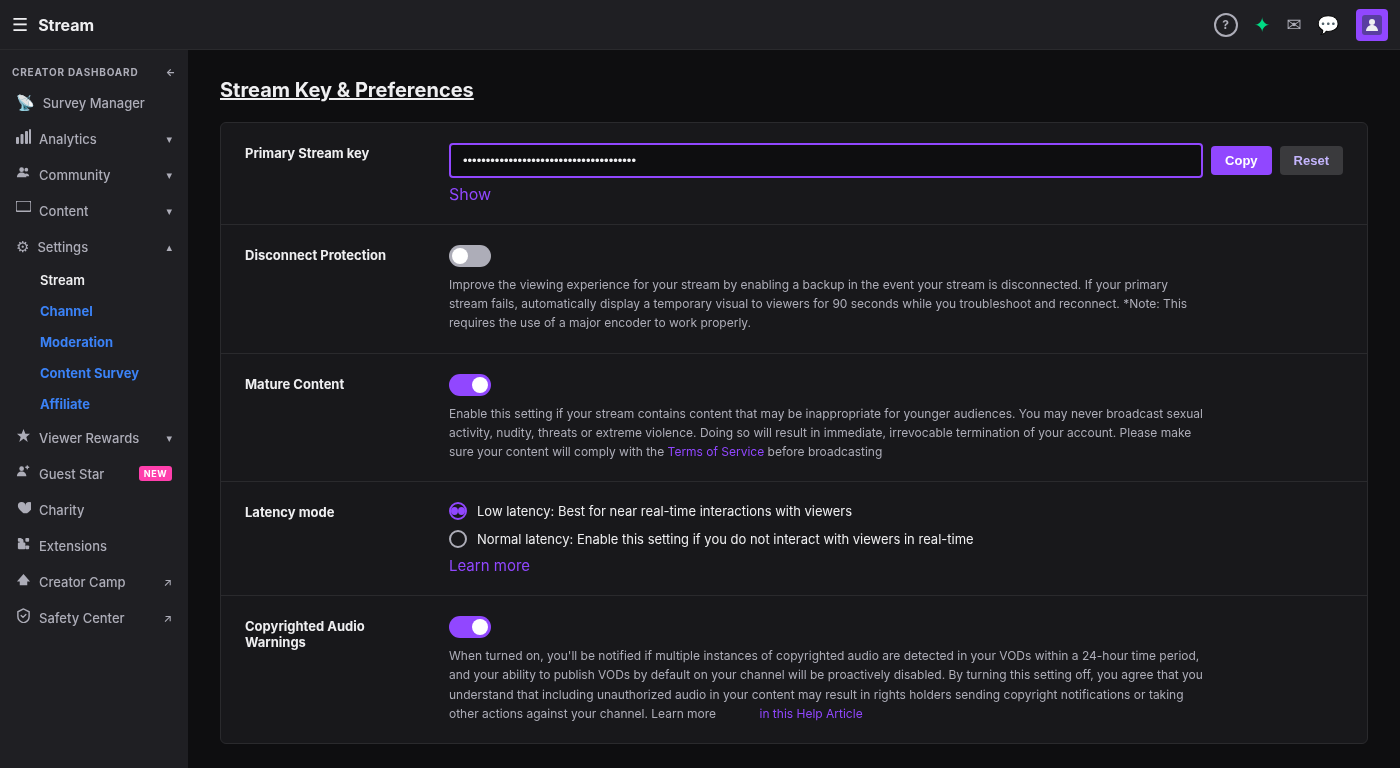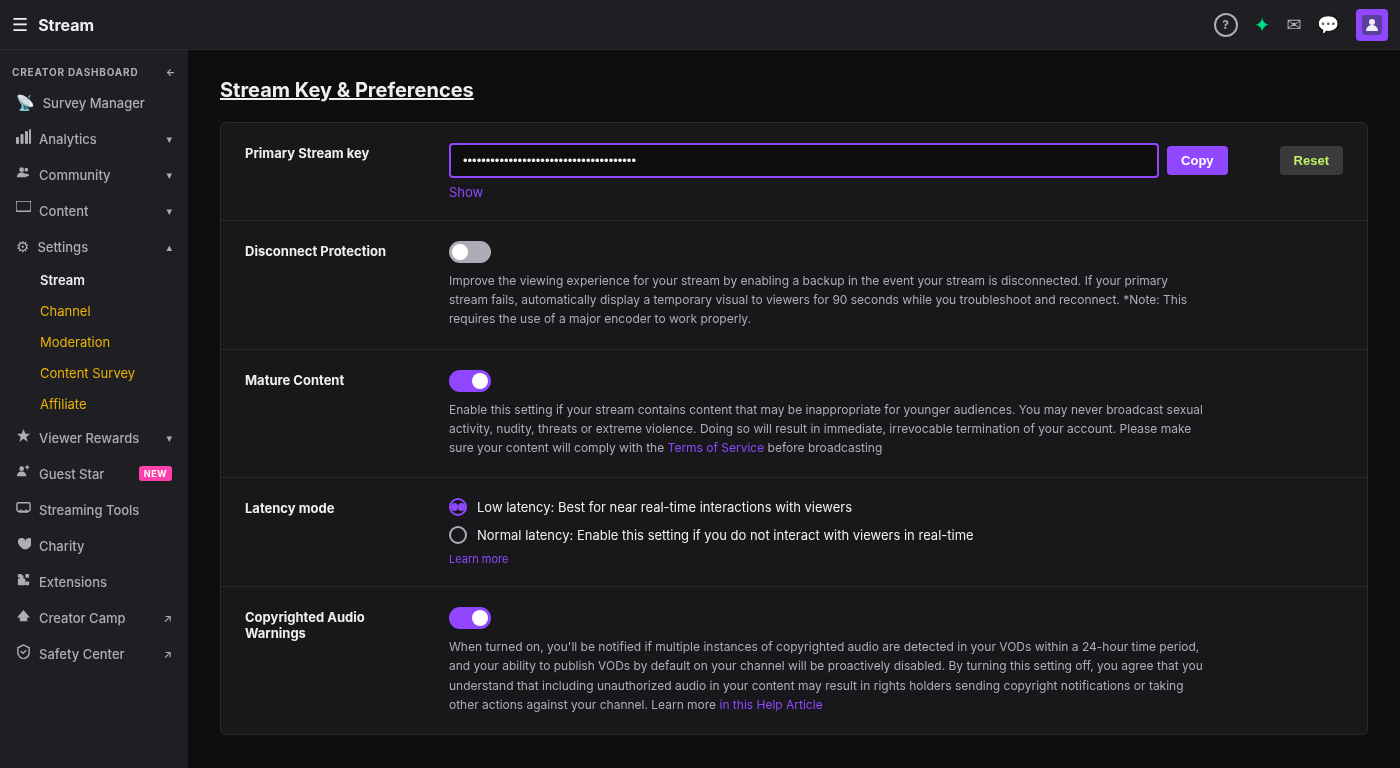--- a/index.html
+++ b/index.html
@@ -63,24 +63,25 @@
     }
     .sidebar-item .item-icon { font-size: 15px; flex-shrink: 0; }
     .sidebar-item .item-label { flex: 1; }
     .sidebar-item .chevron { font-size: 11px; }
 
     .sidebar-sub-item {
       display: flex;
       align-items: center;
       padding: 7px 12px 7px 36px;
       cursor: pointer;
-      color: #eab308;
+      color: #3b82f6;
       font-size: 13px;
       border-radius: 4px;
       margin: 1px 4px;
+      font-weight: bold;
     }
     .sidebar-sub-item.active { color: #efeff1; font-weight: 600; }
 
     .new-badge {
       background: #ff3fac;
       color: white;
       font-size: 9px;
       font-weight: 700;
       padding: 2px 5px;
       border-radius: 3px;
@@ -160,28 +161,27 @@
       font-weight: 700;
       cursor: pointer;
       border: none;
     }
     .btn-primary {
       background: #9147ff;
       color: white;
     }
     .btn-secondary {
       background: #3a3a3d;
-      color: #bef264;
-      margin-left: 44px;
+      color: #c4b5fd;
     }
 
     .show-link {
       color: #9147ff;
       cursor: pointer;
-      font-size: 13px;
+      font-size: 16px;
       margin-top: 6px;
       display: inline-block;
     }
 
     
     .toggle-switch {
       position: relative;
       width: 42px;
       height: 22px;
       cursor: pointer;
@@ -233,25 +233,25 @@
     }
     .radio-circle.selected { border-color: #9147ff; }
     .radio-circle.selected::after {
       content: '';
       width: 8px;
       height: 8px;
       border-radius: 50%;
       background: #9147ff;
     }
     .radio-label { color: #efeff1; font-size: 13px; }
-    .learn-more { color: #9147ff; cursor: pointer; font-size: 11px; margin-top: 8px; display: inline-block; }
+    .learn-more { color: #9147ff; cursor: pointer; font-size: 15px; margin-top: 8px; display: inline-block; }
 
     .tos-link { color: #9147ff; cursor: pointer; }
 
-    .help-link { color: #9147ff; cursor: pointer; }
+    .help-link { color: #9147ff; cursor: pointer; margin-left: 40px; }
   </style>
 </head>
 <body>
 
 <nav class="top-nav">
   <div class="top-nav-left">
     <span class="hamburger-icon">☰</span>
     <span class="top-nav-title">Stream</span>
   </div>
   <div class="top-nav-right">
@@ -356,29 +356,20 @@
         <svg width="15" height="15" viewBox="0 0 16 16" fill="currentColor">
             <circle cx="6" cy="5" r="2.5"></circle>
             <path d="M1 13c0-2.8 2.2-5 5-5s5 2.2 5 5H1z"></path>
             <path d="M12 2v3M10.5 3.5h3" stroke="currentColor" stroke-width="1.5" stroke-linecap="round"></path>
           </svg>
       </span>
       <span class="item-label">Guest Star</span>
       <span class="new-badge">NEW</span>
     </div>
 
-    <div class="sidebar-item">
-      <span class="item-icon">
-        <svg width="15" height="15" viewBox="0 0 16 16" fill="currentColor">
-            <rect x="1" y="3" width="14" height="9" rx="1.5" fill="none" stroke="currentColor" stroke-width="1.5"></rect>
-            <path d="M4 13l1.5-3M12 13l-1.5-3M3 13h10" stroke="currentColor" stroke-width="1.2"></path>
-          </svg>
-      </span>
-      <span class="item-label">Streaming Tools</span>
-    </div>
 
     <div class="sidebar-item">
       <span class="item-icon">
         <svg width="15" height="15" viewBox="0 0 16 16" fill="currentColor">
             <path d="M8 14s-6-4-6-8a4 4 0 018 0 4 4 0 018 0c0 4-6 8-6 8z"></path>
           </svg>
       </span>
       <span class="item-label">Charity</span>
     </div>
 

